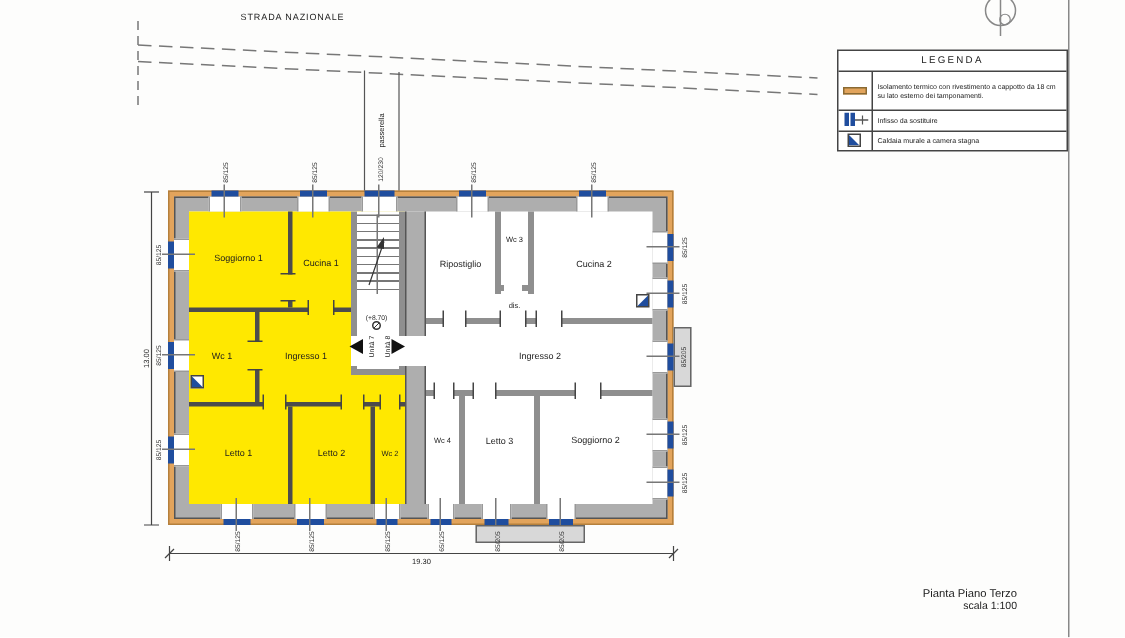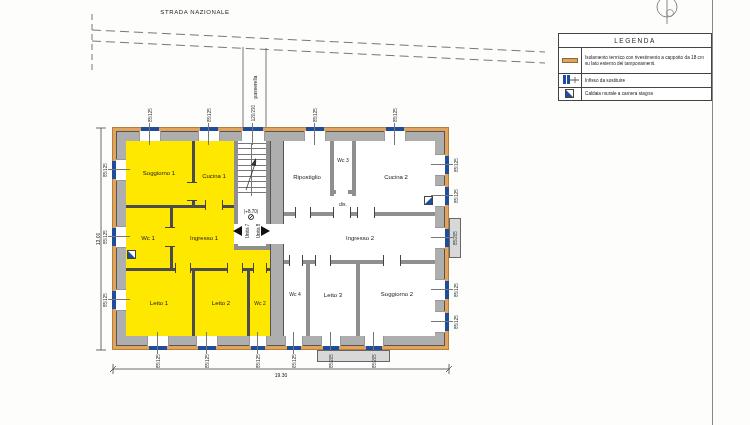--- a/index.html
+++ b/index.html
@@ -234,20 +234,24 @@
   <div class="wlbl" style="left:444px;top:161px;">85/125</div>
   <div class="wlbl" style="left:444px;top:192px;">85/125</div>
   <div class="wlbl" style="left:443px;top:234px;">85/205</div>
   <div class="wlbl" style="left:444px;top:286px;">85/125</div>
   <div class="wlbl" style="left:444px;top:318px;">85/125</div>
 
   <div class="lbl" style="left:267px;top:371px;width:28px;height:8px;font-size:5px;">19.30</div>
   <div class="lbl rot" style="left:84px;top:235px;width:28px;height:8px;font-size:5px;">13.00</div>
 
   <div class="p" style="left:712px;top:0;width:1px;height:425px;background:#888;"></div>
+  <div class="p" style="left:540px;top:391px;width:138px;height:22px;text-align:right;color:#222;">
+    <div style="font-size:7.5px;">Pianta Piano Terzo</div>
+    <div style="font-size:7px;margin-top:1px;">scala 1:100</div>
+  </div>
 
   <svg class="p" style="left:0;top:0;pointer-events:none;" width="750" height="425">
     <line x1="92" y1="30" x2="545" y2="52" stroke="#777" stroke-width="1" stroke-dasharray="9 5"></line>
     <line x1="92" y1="41" x2="545" y2="63" stroke="#777" stroke-width="1" stroke-dasharray="9 5"></line>
     <line x1="92" y1="14" x2="92" y2="70" stroke="#777" stroke-width="1" stroke-dasharray="6 4"></line>
     <line x1="243" y1="47" x2="243" y2="127" stroke="#555" stroke-width="0.8"></line>
     <line x1="266" y1="48" x2="266" y2="127" stroke="#555" stroke-width="0.8"></line>
     <circle cx="667" cy="7" r="10" fill="none" stroke="#888" stroke-width="1"></circle>
     <line x1="667" y1="-4" x2="667" y2="24" stroke="#888" stroke-width="1"></line>
     <circle cx="670" cy="13" r="3.5" fill="none" stroke="#888" stroke-width="0.8"></circle>

